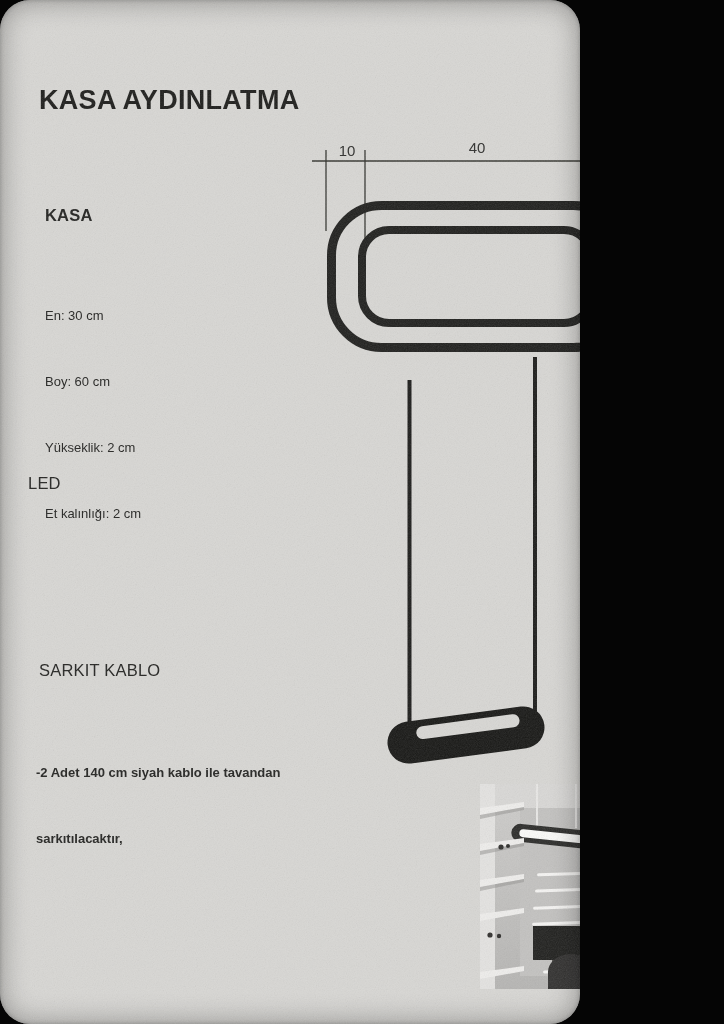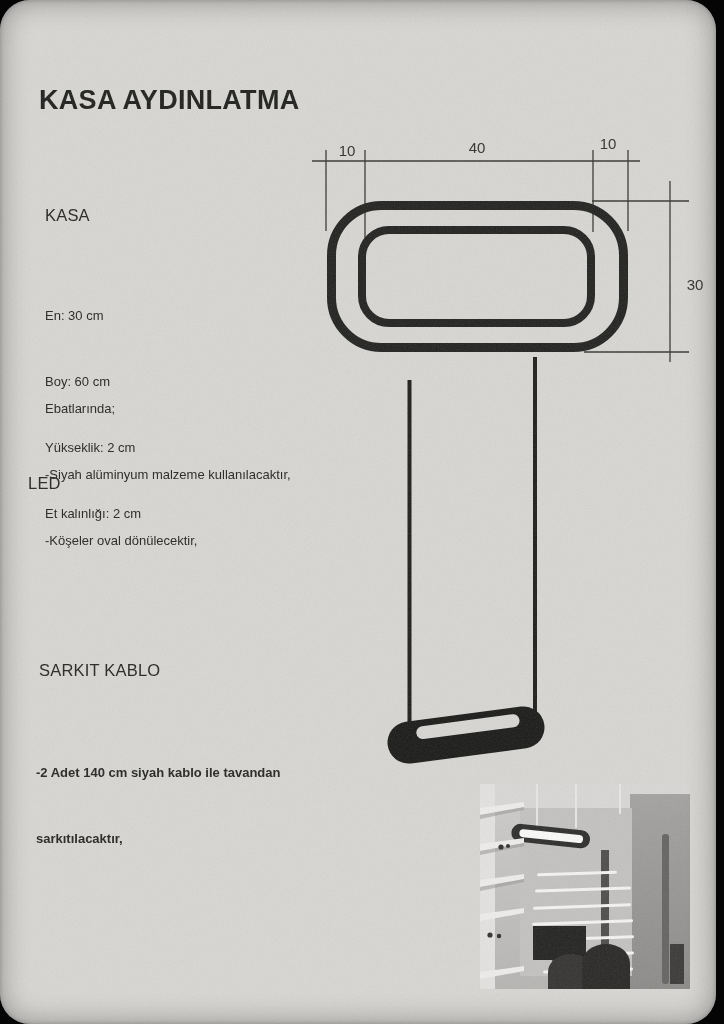--- a/index.html
+++ b/index.html
@@ -1,49 +1,44 @@
 <!DOCTYPE html>
 <html><head>
 <meta charset="utf-8">
 <style>
   html,body{margin:0;padding:0;background:#050505;}
-  .stage{position:relative;width:716px;height:1024px;background:#050505;overflow:hidden;font-family:"Liberation Sans","DejaVu Sans",sans-serif;}
+  .stage{position:relative;width:580px;height:1024px;background:#050505;overflow:hidden;font-family:"Liberation Sans","DejaVu Sans",sans-serif;}
   .page{position:absolute;inset:0;background:#d8d7d4;border-radius:30px;overflow:hidden;}
   .page::after{content:"";position:absolute;inset:0;border-radius:30px;
     box-shadow:inset 0 0 26px 3px rgba(0,0,0,.30), inset 0 0 4px rgba(0,0,0,.25);pointer-events:none;}
   .txt{position:absolute;color:#232321;font-size:13px;line-height:22px;white-space:pre;}
   .heading{position:absolute;color:#232321;font-size:16.5px;letter-spacing:.2px;}
   .title{position:absolute;left:39px;top:85px;color:#1c1c1a;font-size:27px;font-weight:bold;letter-spacing:.3px;}
   .drawing,.grain{position:absolute;left:0;top:0;pointer-events:none;}
   .photo{position:absolute;left:480px;top:784px;width:210px;height:205px;}
   .grain{z-index:50;}
   .dimlabel{font-size:15px;fill:#2e2e2c;font-family:"Liberation Sans","DejaVu Sans",sans-serif;}
 </style>
 </head>
 <body>
 
 <div class="stage">
   <div class="page">
 
     <div class="title">KASA AYDINLATMA</div>
 
-    <div class="heading" style="left:45px;top:206px;">KASA</div>
+    <div class="heading" style="left:45px;top:206px;font-weight:bold;">KASA</div>
 
     <div class="txt" style="left:45px;top:261px;">
       <div>En: 30 cm</div>
       <div>Boy: 60 cm</div>
       <div>Yükseklik: 2 cm</div>
       <div>Et kalınlığı: 2 cm</div>
     </div>
 
-    <div class="txt" style="left:45px;top:354px;">
-      <div>Ebatlarında;</div>
-      <div>-Siyah alüminyum malzeme kullanılacaktır,</div>
-      <div>-Köşeler oval dönülecektir,</div>
-    </div>
 
     <div class="heading" style="left:28px;top:474px;">LED</div>
 
 
     <div class="heading" style="left:39px;top:661px;">SARKIT KABLO</div>
 
     <div class="txt" style="left:36px;top:718px;font-weight:bold;">
       <div>-2 Adet 140 cm siyah kablo ile tavandan</div>
       <div>sarkıtılacaktır,</div>
     </div>

